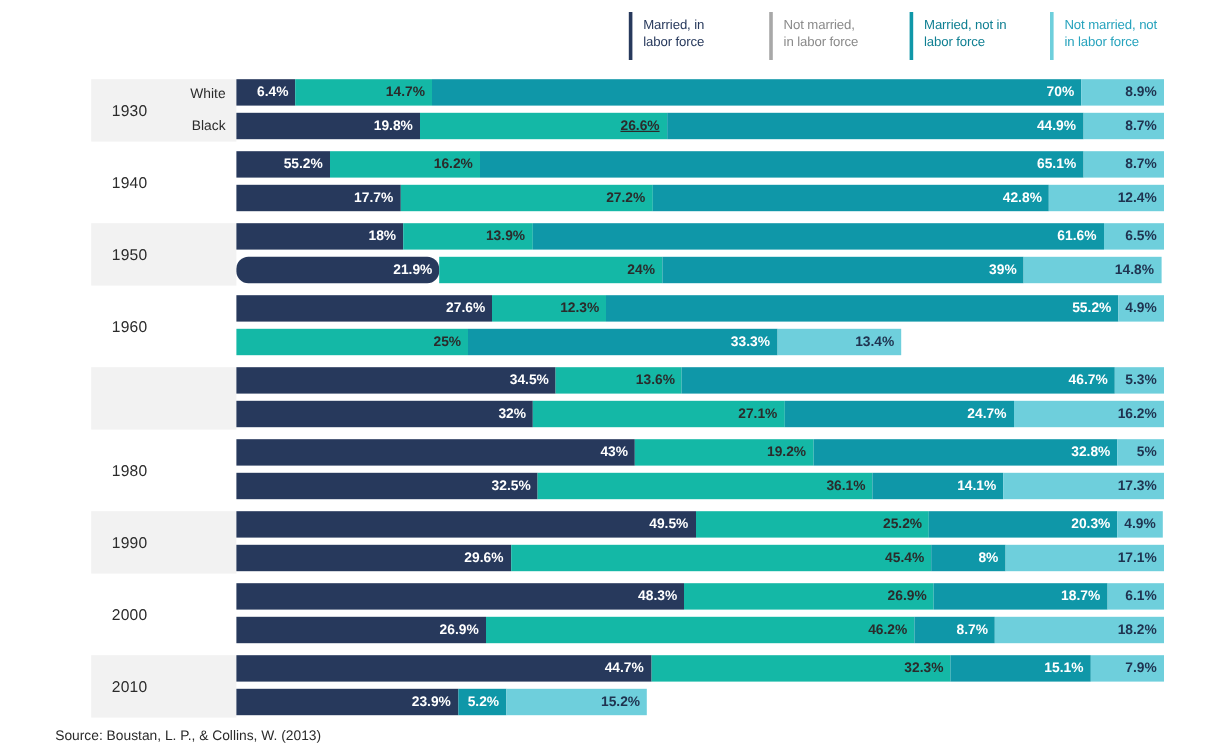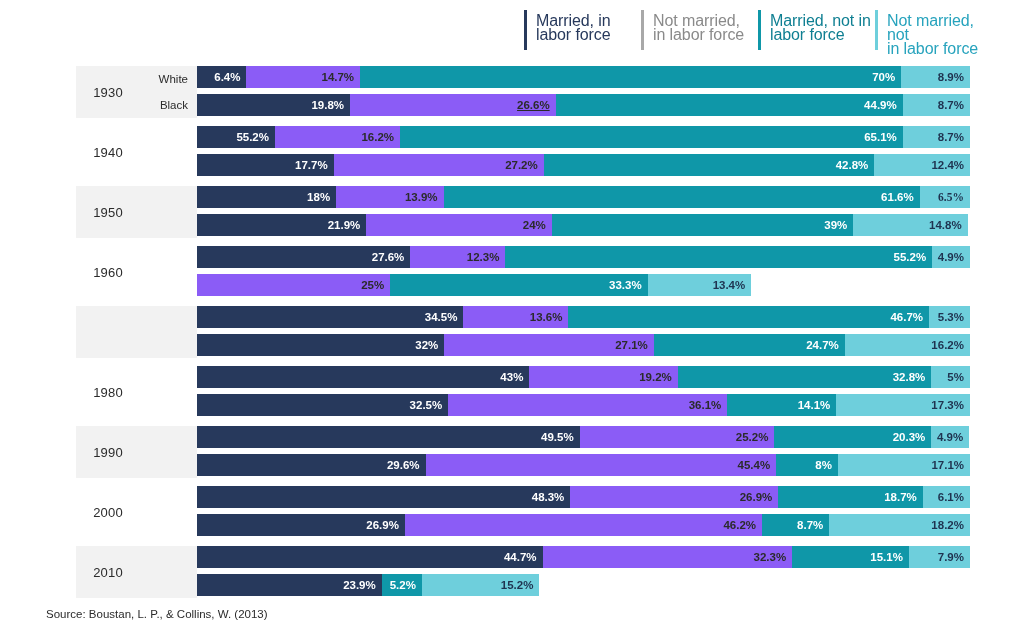--- a/index.html
+++ b/index.html
@@ -32,21 +32,21 @@
     width: 117px;
     box-sizing: border-box;
   }
   .legend-swatch {
     width: 3px;
     flex: 0 0 3px;
     height: 40px;
     margin-right: 9px;
   }
   .legend-label {
-    font-size: 16px;
+    font-size: 11px;
     line-height: 14px;
     padding-top: 4px;
     letter-spacing: -0.1px;
   }
 
   
   #chart {
     position: absolute;
     left: 0;
     top: 64px;
@@ -113,21 +113,21 @@
     align-items: center;
     justify-content: flex-end;
     font-size: 11.5px;
     font-weight: bold;
     box-sizing: border-box;
     padding-right: 6px;
     overflow: hidden;
     white-space: nowrap;
   }
   .seg.s0 { background: #27395c; color: #ffffff; }
-  .seg.s1 { background: #8b5cf6; color: #2b2b2b; }
+  .seg.s1 { background: #14b8a6; color: #2b2b2b; }
   .seg.s2 { background: #0f97a8; color: #ffffff; }
   .seg.s3 { background: #6ecfdc; color: #1f3350; }
 
   
   #source {
     position: absolute;
     left: 46px;
     top: 608px;
     font-size: 11.5px;
     color: #2b2b2b;
@@ -246,26 +246,26 @@
         <div class="bar-row">
           <div class="seg s0" style="width: 18%;">
             <span>18%</span>
           </div>
           <div class="seg s1" style="width: 13.9%;">
             <span>13.9%</span>
           </div>
           <div class="seg s2" style="width: 61.6%;">
             <span>61.6%</span>
           </div>
-          <div class="seg s3" style="width: 6.5%; font-family: Liberation Serif, serif;">
+          <div class="seg s3" style="width: 6.5%;">
             <span>6.5%</span>
           </div>
         </div>
         <div class="bar-row">
-          <div class="seg s0" style="width: 21.9%;">
+          <div class="seg s0" style="width: 21.9%; border-radius: 10px;">
             <span>21.9%</span>
           </div>
           <div class="seg s1" style="width: 24%;">
             <span>24%</span>
           </div>
           <div class="seg s2" style="width: 39%;">
             <span>39%</span>
           </div>
           <div class="seg s3" style="width: 14.8%;">
             <span>14.8%</span>

